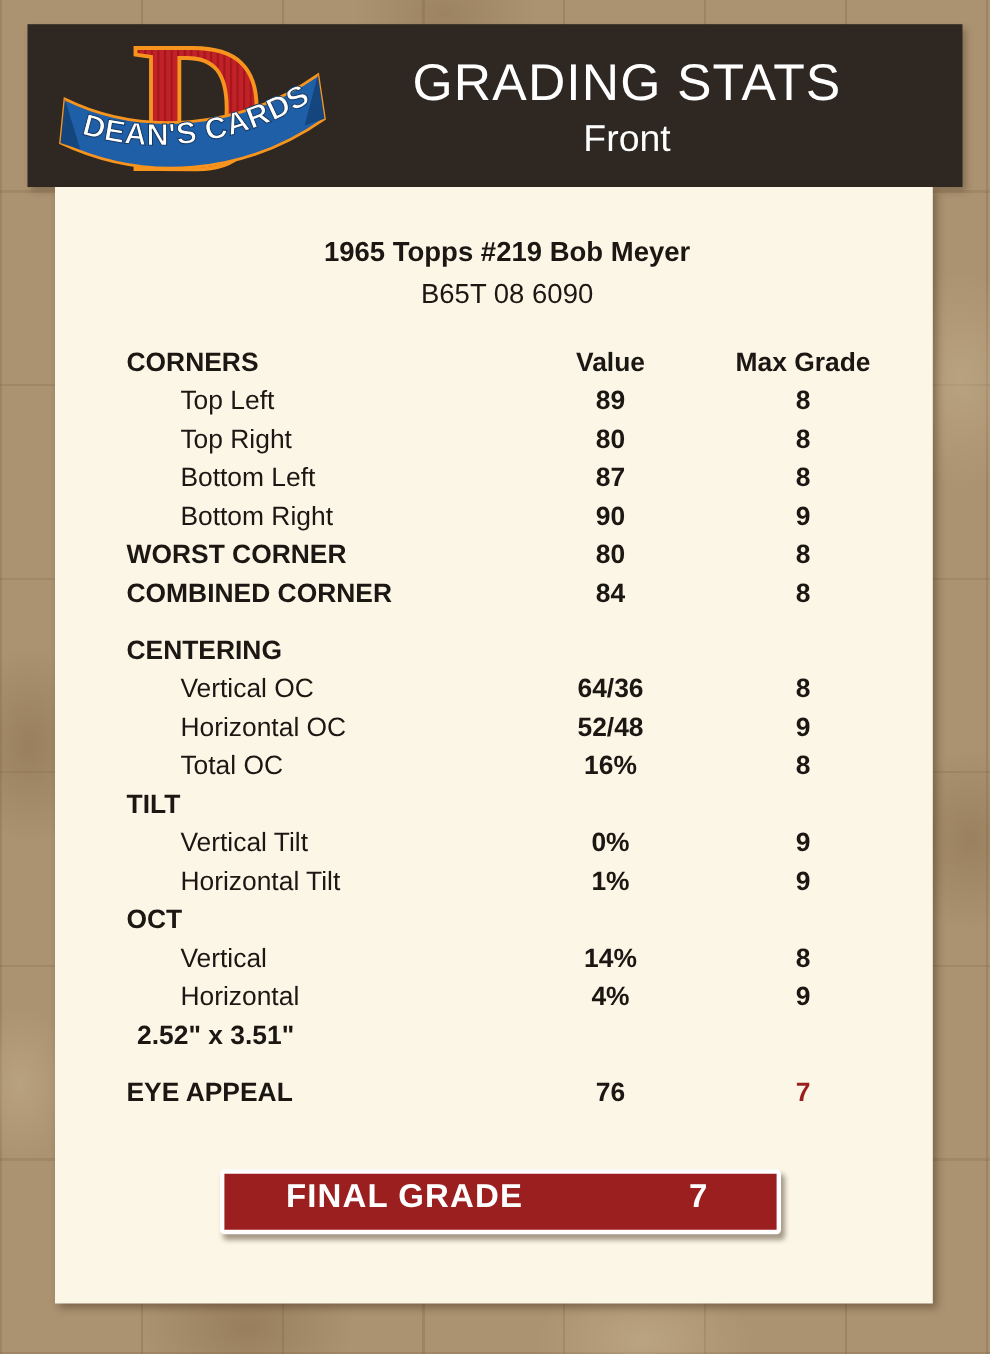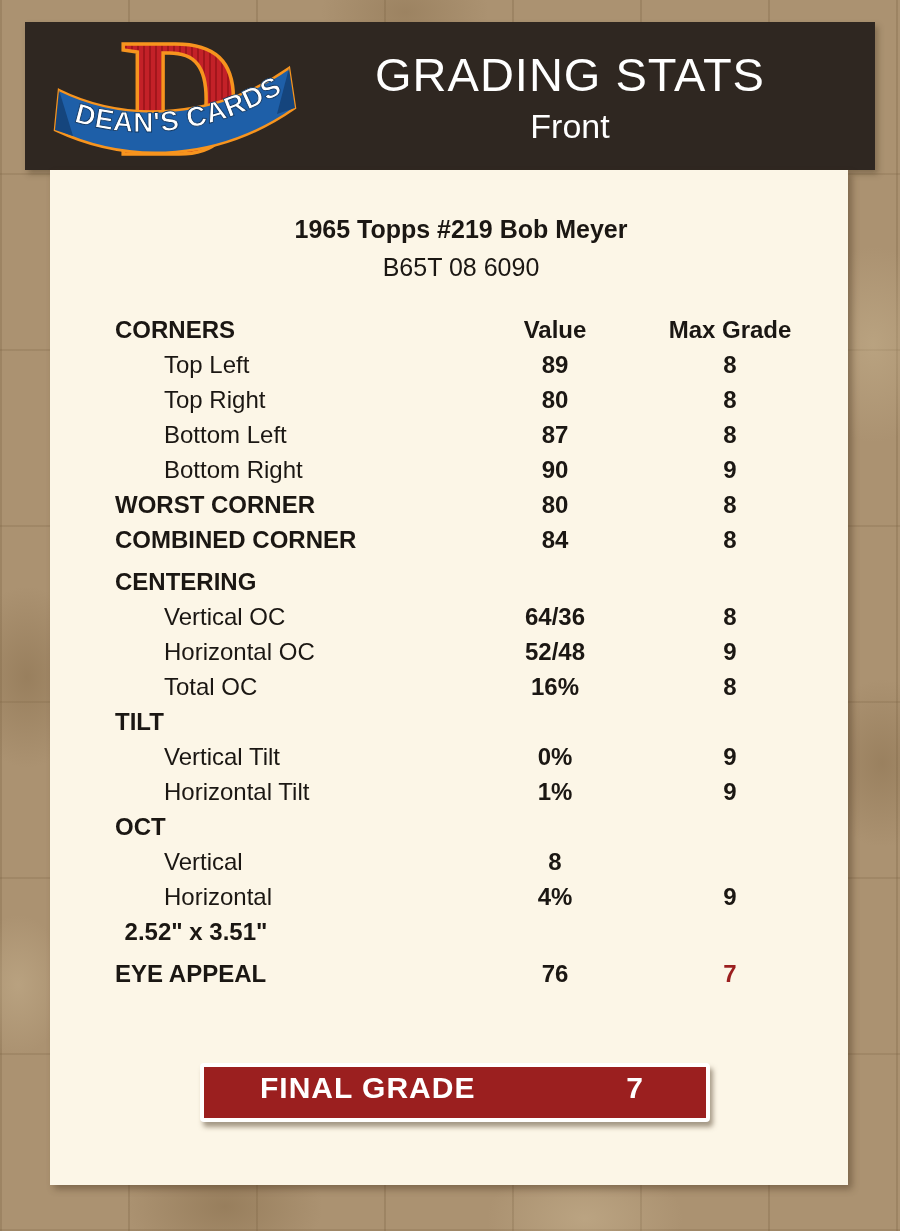--- a/index.html
+++ b/index.html
@@ -57,21 +57,21 @@
   }
   .card-head{position:absolute;top:40px;left:0;width:100%;text-align:center;margin-left:12px;}
   .card-title{font-size:25px;font-weight:bold;line-height:38px;}
   .card-serial{font-size:25px;font-weight:400;line-height:38px;}
   
   .stats-table{position:absolute;top:142px;left:0;width:100%;}
   .trow{
     display:grid;grid-template-columns:420px 170px 180px;
     height:35px;align-items:center;font-size:24px;
   }
-  .trow.gap{margin-top:7px;}
+  .trow.gap{margin-top:17px;}
   .cell-label{padding-left:114px;white-space:nowrap;}
   .trow.section .cell-label,.trow.header .cell-label{padding-left:65px;font-weight:bold;}
   .trow.header .cell-value,.trow.header .cell-max{font-weight:bold;}
   .cell-value,.cell-max{text-align:center;white-space:nowrap;font-weight:bold;}
   .trow.shift .cell-value{transform:translateX(-64px);}
   .trow.max-accent .cell-max{color:var(--accent-red);font-weight:bold;}
   
   .final-grade{
     position:absolute;left:150px;top:893px;width:510px;height:59px;
     background:var(--accent-red);
@@ -192,20 +192,21 @@
           <span class="cell-value">1%</span>
           <span class="cell-max">9</span>
         </div>
         <div class="trow section">
           <span class="cell-label">OCT</span>
           <span class="cell-value"></span>
           <span class="cell-max"></span>
         </div>
         <div class="trow item">
           <span class="cell-label">Vertical</span>
+          <span class="cell-value">14%</span>
           <span class="cell-max">8</span>
         </div>
         <div class="trow item">
           <span class="cell-label">Horizontal</span>
           <span class="cell-value">4%</span>
           <span class="cell-max">9</span>
         </div>
         <div class="trow section shift">
           <span class="cell-value">2.52" x 3.51"</span>
           <span class="cell-max"></span>

